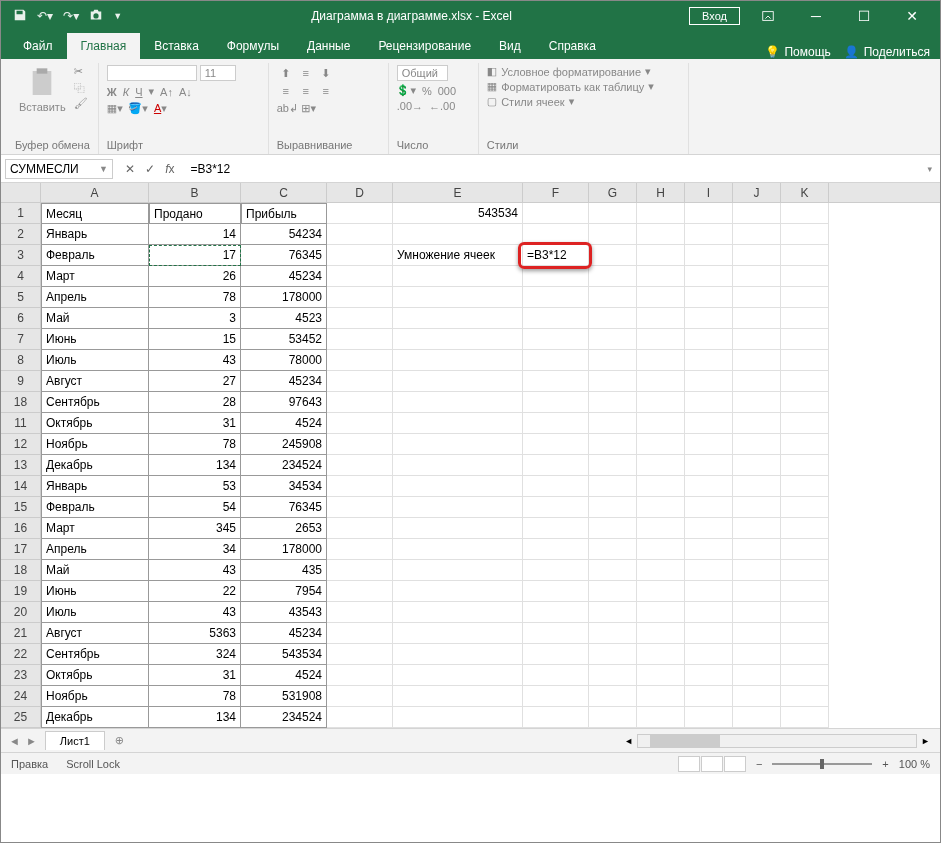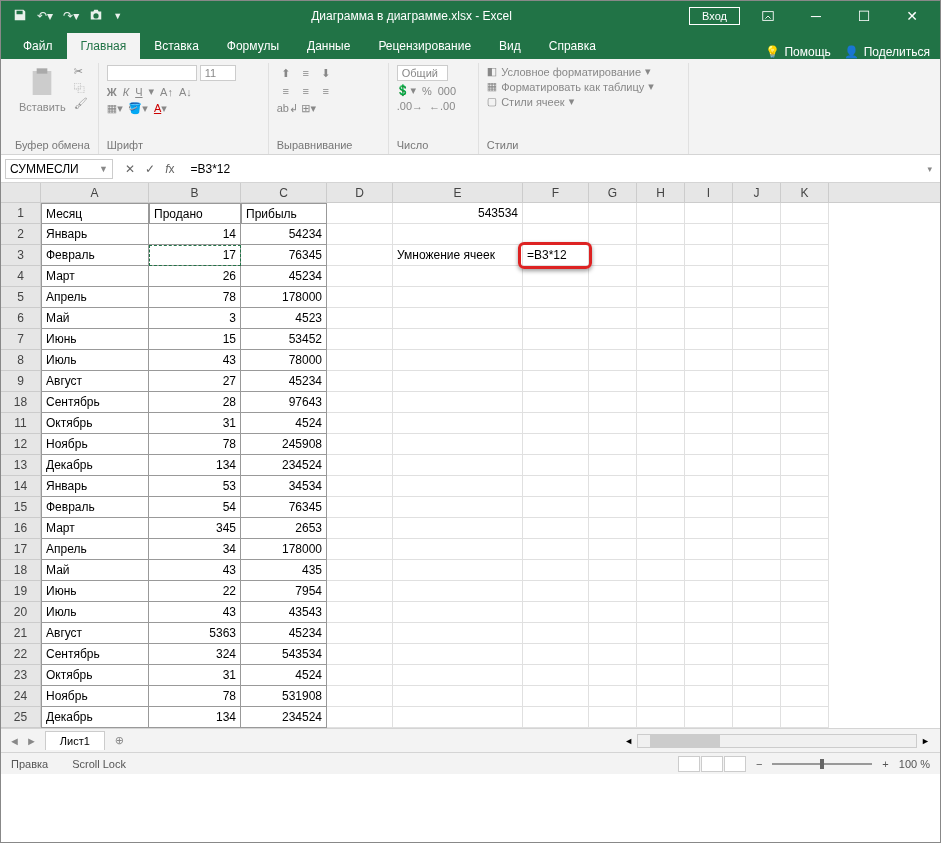--- a/index.html
+++ b/index.html
@@ -62,21 +62,21 @@
 .sheettabs { height: 24px; background: #f3f3f3; border-top: 1px solid #d4d4d4; display: flex; align-items: center; font-size: 11px; }
 .st-nav { padding: 0 8px; color: #888; display: flex; gap: 6px; }
 .st-tab { background: #fff; border: 1px solid #ccc; border-bottom: none; padding: 3px 14px; margin-top: -1px; }
 .st-add { padding: 0 10px; color: #888; }
 .st-scroll { margin-left: auto; display: flex; align-items: center; padding-right: 10px; gap: 4px; }
 .hscroll { width: 280px; height: 14px; background: #f0f0f0; border: 1px solid #ccc; position: relative; }
 .hscroll-thumb { position: absolute; left: 12px; width: 70px; height: 12px; background: #ccc; }
 
 
 .statusbar { height: 22px; background: #f3f3f3; border-top: 1px solid #d4d4d4; display: flex; align-items: center; font-size: 11px; padding: 0 10px; }
-.sb-left { display: flex; gap: 24px; color: #555; }
+.sb-left { display: flex; gap: 18px; color: #555; }
 .sb-right { margin-left: auto; display: flex; align-items: center; gap: 10px; color: #555; }
 .view-btns { display: flex; gap: 1px; }
 .view-btn { width: 22px; height: 16px; border: 1px solid #ccc; background: #fff; }
 .zoom-slider { width: 100px; height: 2px; background: #999; position: relative; }
 .zoom-slider::before { content: ''; position: absolute; left: 48px; top: -4px; width: 4px; height: 10px; background: #666; }
 
 svg { fill: currentColor; }
 </style>
 </head>
 <body>

